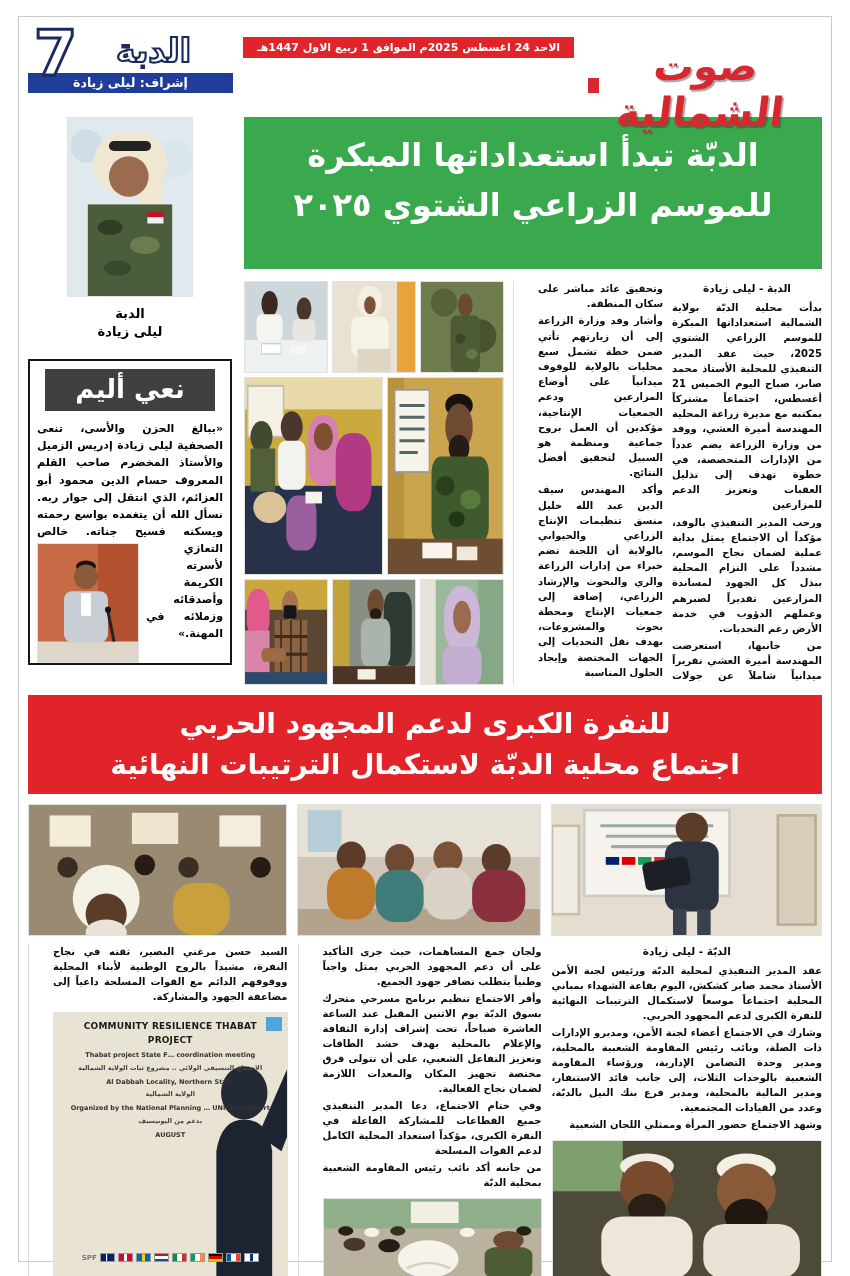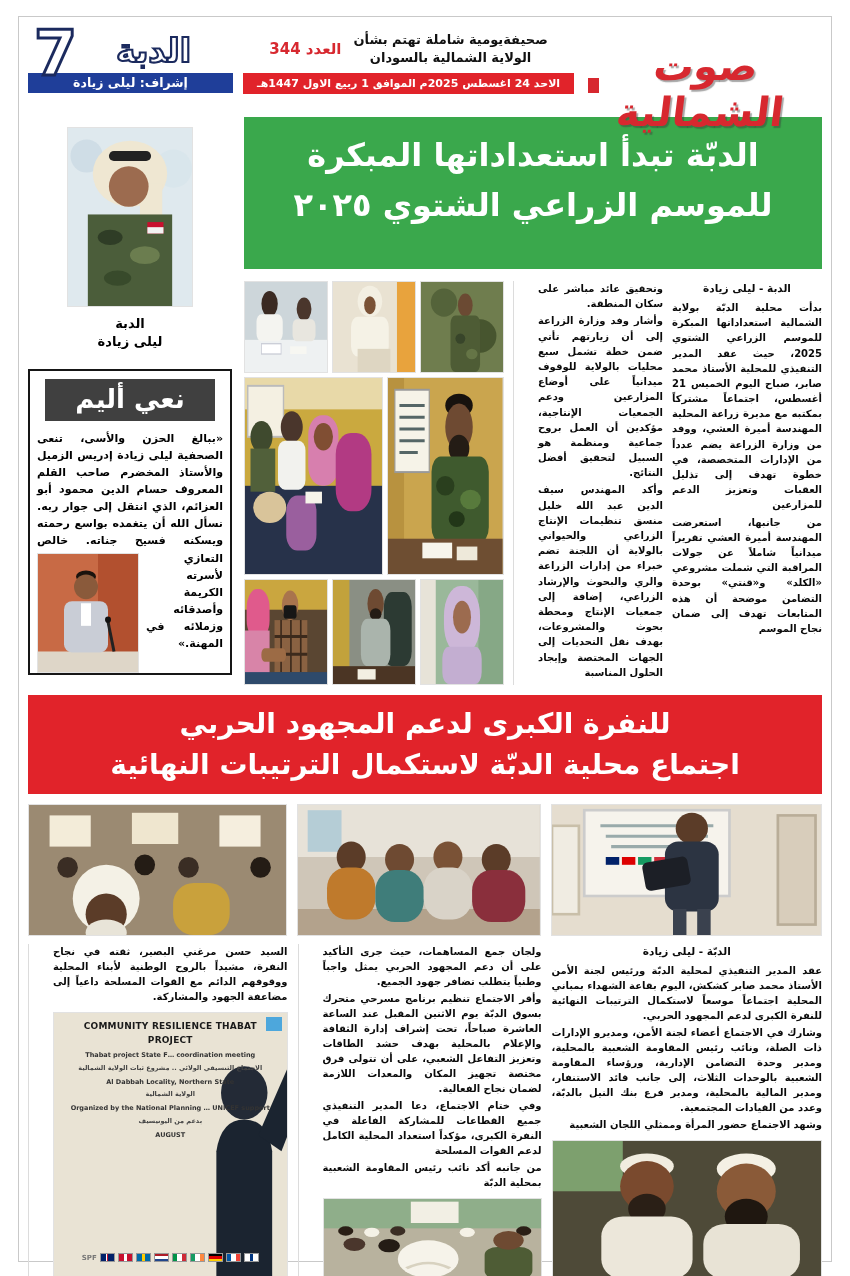--- a/index.html
+++ b/index.html
@@ -22,21 +22,21 @@
     font-size:11px; text-align:center; padding:4px 2px; }
   .pageno-block { width:205px; position:relative; padding-top:10px; }
   .big7 { position:absolute; left:6px; top:0; font-size:62px; font-weight:800;
     color:#fff; -webkit-text-stroke:3px #1b2a5e; z-index:2; line-height:1; }
   .sect-label { display:block; text-align:center; padding-left:46px; font-size:33px;
     font-weight:800; color:#fff; -webkit-text-stroke:2.2px #1b2a5e; line-height:1.1; }
   .superv-bar { margin-top:4px; background:#1f3e99; color:#fff; font-weight:700;
     font-size:12.5px; text-align:center; padding:2px 0 3px; }
 
   
-  .top-row { display:flex; gap:12px; margin-top:8px;align-items:center; }
+  .top-row { display:flex; gap:12px; margin-top:8px; }
   .main-col { flex:1; min-width:0; }
   .headline-box { background:#3aa84c; color:#fff; text-align:center; font-weight:800;
     font-size:32px; line-height:1.55; padding:14px 4px; height:152px; }
   .mid-band { display:flex; gap:9px; margin-top:12px; height:404px; }
   .s1col { width:150px; overflow:hidden; font-size:10px; font-weight:600;
     line-height:1.52; text-align:justify; color:#0a0a0a; }
   .s1col p { margin-bottom:2px; }
   .byline { font-weight:800; font-size:10.5px; text-align:center; margin-bottom:3px; }
   .collage { flex:1; display:flex; flex-direction:column; gap:4px; min-width:0; }
   .c-row { display:flex; gap:4px; }
@@ -86,27 +86,20 @@
 <body>
 
 <div class="frame">
 
   <header class="masthead">
     <div class="logo-block">
       <div class="logo-text">صوت الشمالية</div>
       <div class="logo-sq"></div>
     </div>
     <div class="center-block">
-      <div class="tagline-row">
-        <div class="tagline">
-          <div>صحيفةيومية شاملة تهتم بشأن</div>
-          <div>الولاية الشمالية بالسودان</div>
-        </div>
-        <div class="issue">العدد 344</div>
-      </div>
       <div class="date-bar">الاحد 24 اغسطس 2025م الموافق 1 ربيع الاول 1447هـ</div>
     </div>
     <div class="pageno-block">
       <div class="big7">7</div>
       <div class="sect-label">الدبة</div>
       <div class="superv-bar">إشراف: ليلى زيادة</div>
     </div>
   </header>
 
   <div class="top-row">
@@ -114,20 +107,21 @@
       <div class="headline-box">
         <div>الدبّة تبدأ استعداداتها المبكرة</div>
         <div>للموسم الزراعي الشتوي ٢٠٢٥</div>
       </div>
 
       <div class="mid-band">
 
         <div class="s1col">
           <div class="byline">الدبة - ليلى زيادة</div>
           <p>بدأت محلية الدبّة بولاية الشمالية استعداداتها المبكرة للموسم الزراعي الشتوي 2025، حيث عقد المدير التنفيذي للمحلية الأستاذ محمد صابر، صباح اليوم الخميس 21 أغسطس، اجتماعاً مشتركاً بمكتبه مع مديرة زراعة المحلية المهندسة أميرة العشي، ووفد من وزارة الزراعة يضم عدداً من الإدارات المتخصصة، في خطوة تهدف إلى تذليل العقبات وتعزيز الدعم للمزارعين</p>
+          <p>ورحب المدير التنفيذي بالوفد، مؤكداً أن الاجتماع يمثل بداية عملية لضمان نجاح الموسم، مشدداً على التزام المحلية ببذل كل الجهود لمساندة المزارعين تقديراً لصبرهم وعملهم الدؤوب في خدمة الأرض رغم التحديات.</p>
           <p>من جانبها، استعرضت المهندسة أميرة العشي تقريراً ميدانياً شاملاً عن جولات المراقبة التي شملت مشروعي «الكلد» و«قنتي» بوحدة التضامن موضحة أن هذه المتابعات تهدف إلى ضمان نجاح الموسم</p>
         </div>
 
         <div class="s1col vr">
           <p>وتحقيق عائد مباشر على سكان المنطقة.</p>
           <p>وأشار وفد وزارة الزراعة إلى أن زيارتهم تأتي ضمن خطة تشمل سبع محليات بالولاية للوقوف ميدانياً على أوضاع المزارعين ودعم الجمعيات الإنتاجية، مؤكدين أن العمل بروح جماعية ومنظمة هو السبيل لتحقيق أفضل النتائج.</p>
           <p>وأكد المهندس سيف الدين عبد الله خليل منسق تنظيمات الإنتاج الزراعي والحيواني بالولاية أن اللجنة تضم خبراء من إدارات الزراعة والري والبحوث والإرشاد الزراعي، إضافة إلى جمعيات الإنتاج ومحطة بحوث والمشروعات، بهدف نقل التحديات إلى الجهات المختصة وإيجاد الحلول المناسبة</p>
           <p>وسيواصل الوفد زياراته الميدانية لوحدتي الدبّة والغابة ضمن خطة شاملة لتغطية جميع المشاريع الزراعية بالمحلية تأكيداً على أن نجاح الموسم مسؤولية مشتركة تعود بالنفع والخير على المجتمع بأكمله.</p>
         </div>
 

